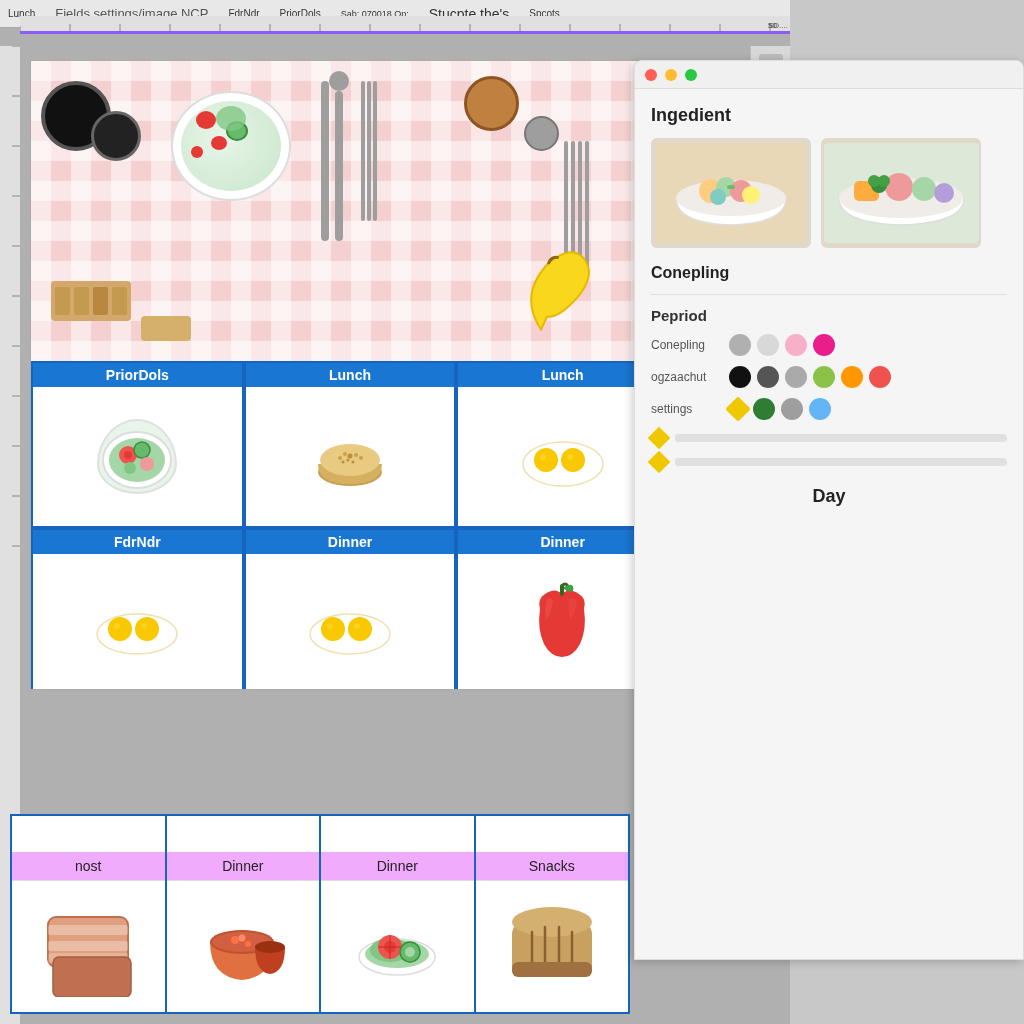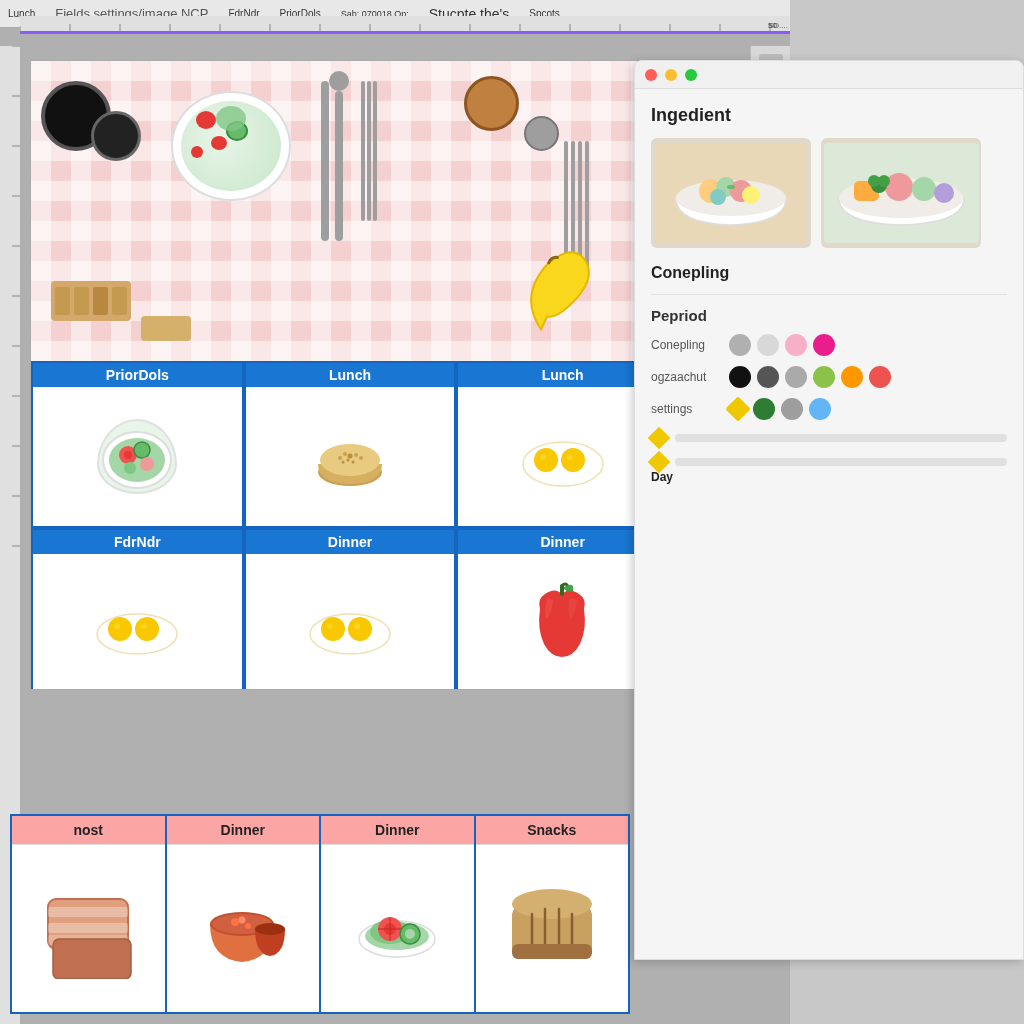--- a/index.html
+++ b/index.html
@@ -292,27 +292,28 @@
       flex: 1;
       border-right: 2px solid #1565c0;
       display: flex;
       flex-direction: column;
       align-items: center;
     }
     .bottom-cell:last-child { border-right: none; }
 
     .bottom-label {
       width: 100%;
-      background: #fca5a5;
+      background: #f0abfc;
       color: #222;
-      font-weight: bold;
+      font-weight: normal;
       font-size: 14px;
       text-align: center;
       padding: 6px 0;
       border-bottom: 1px solid #ddd;
+      margin-top: 36px;
     }
 
     .bottom-food {
       flex: 1;
       display: flex;
       align-items: center;
       justify-content: center;
     }
 
     
@@ -448,23 +449,25 @@
     }
 
     .progress-bar-fill {
       height: 100%;
       background: #e0e0e0;
       border-radius: 4px;
       width: 80%;
     }
 
     .day-label {
-      font-size: 12px;
+      font-size: 18px;
       font-weight: bold;
       color: #222;
+      margin-top: 16px;
+      text-align: center;
     }
 
     
     .salad-cell {
       width: 80px; height: 75px;
       border-radius: 50% 50% 50% 50% / 60% 60% 40% 40%;
       background: #e8f5e9;
       border: 2px solid #e0e0e0;
       position: relative;
       overflow: hidden;

